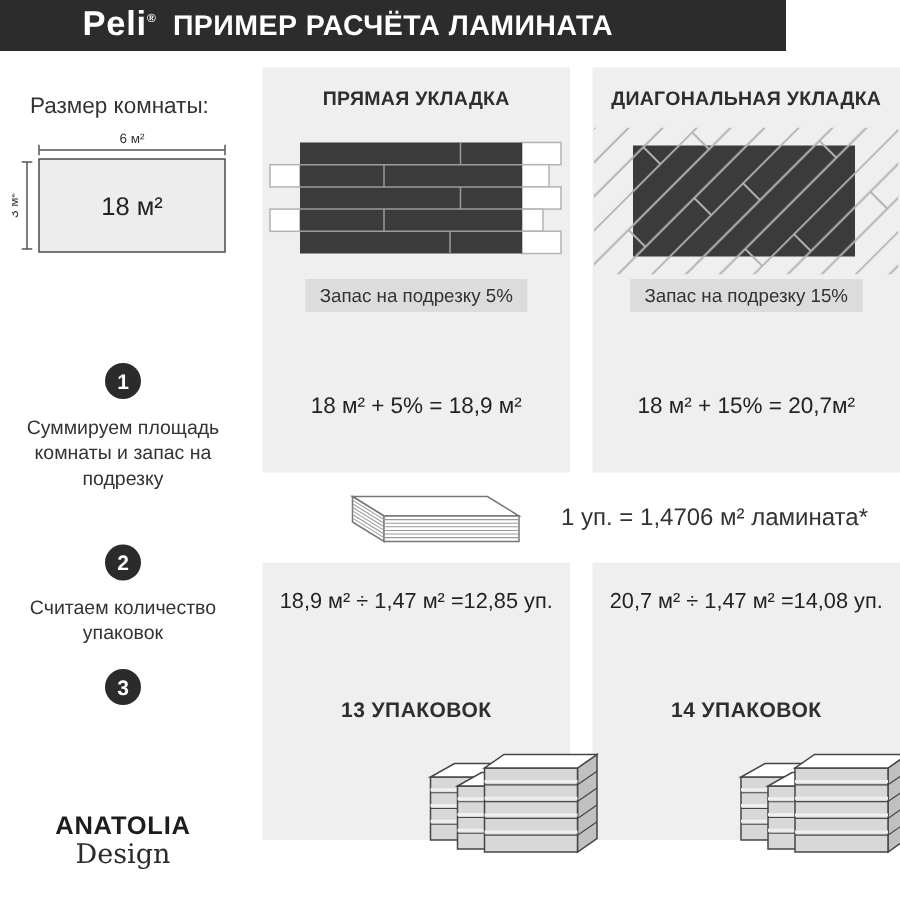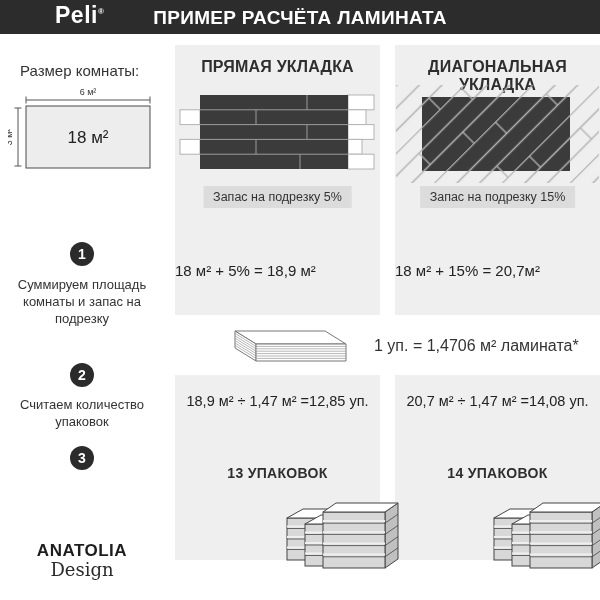--- a/index.html
+++ b/index.html
@@ -1,34 +1,34 @@
 <!DOCTYPE html>
 <html><head>
 <meta charset="utf-8">
 <style>
   html,body{margin:0;padding:0;background:#fff;}
   .canvas{position:relative;width:600px;height:600px;background:#ffffff;overflow:hidden;
           font-family:"Liberation Sans",sans-serif;color:#333;}
   .abs{position:absolute;}
   
-  .topbar{position:absolute;left:0;top:0;width:600px;height:34px;background:#2c2c2c;}
+  .topbar{position:absolute;left:0;top:0;width:524px;height:34px;background:#2c2c2c;}
   .brand{position:absolute;left:55px;top:2px;color:#fff;font-size:23px;font-weight:bold;letter-spacing:.5px;}
   .brand sup{font-size:8px;}
   .title{position:absolute;left:0;right:0;top:7px;text-align:center;color:#fff;
          font-size:19px;font-weight:bold;letter-spacing:.3px;}
   
   .panel{position:absolute;width:205px;background:#efefef;}
   .pA{top:45px;height:270px;}
   .pB{top:375px;height:185px;}
   .c1{left:175px;} .c2{left:395px;}
   .col-header{position:absolute;top:13px;left:0;width:100%;text-align:center;
-              font-size:16px;font-weight:bold;color:#2e2e2e;letter-spacing:.2px;}
+              font-size:13px;font-weight:bold;color:#2e2e2e;letter-spacing:.2px;}
   .chip{position:absolute;top:141px;left:50%;transform:translateX(-50%);background:#dcdcdc;
         padding:4px 10px;font-size:12.5px;color:#333;white-space:nowrap;text-align:right;}
-  .formula1{position:absolute;top:217px;left:0;width:100%;
+  .formula1{position:absolute;top:217px;left:0;width:100%;text-align:center;
             font-size:15px;color:#222;white-space:nowrap;}
   .formula2{position:absolute;top:18px;left:0;width:100%;text-align:center;
             font-size:14.5px;color:#222;white-space:nowrap;}
   .result{position:absolute;top:90px;left:0;width:100%;text-align:center;
           font-size:14px;font-weight:bold;color:#2e2e2e;letter-spacing:.3px;}
   .pattern-svg{position:absolute;left:1px;}
   
   .room-label{position:absolute;left:20px;top:62px;font-size:15px;color:#333;}
   .step-badge{position:absolute;left:70px;width:24px;height:24px;border-radius:50%;
               background:#2b2b2b;color:#fff;font-size:14px;font-weight:bold;

